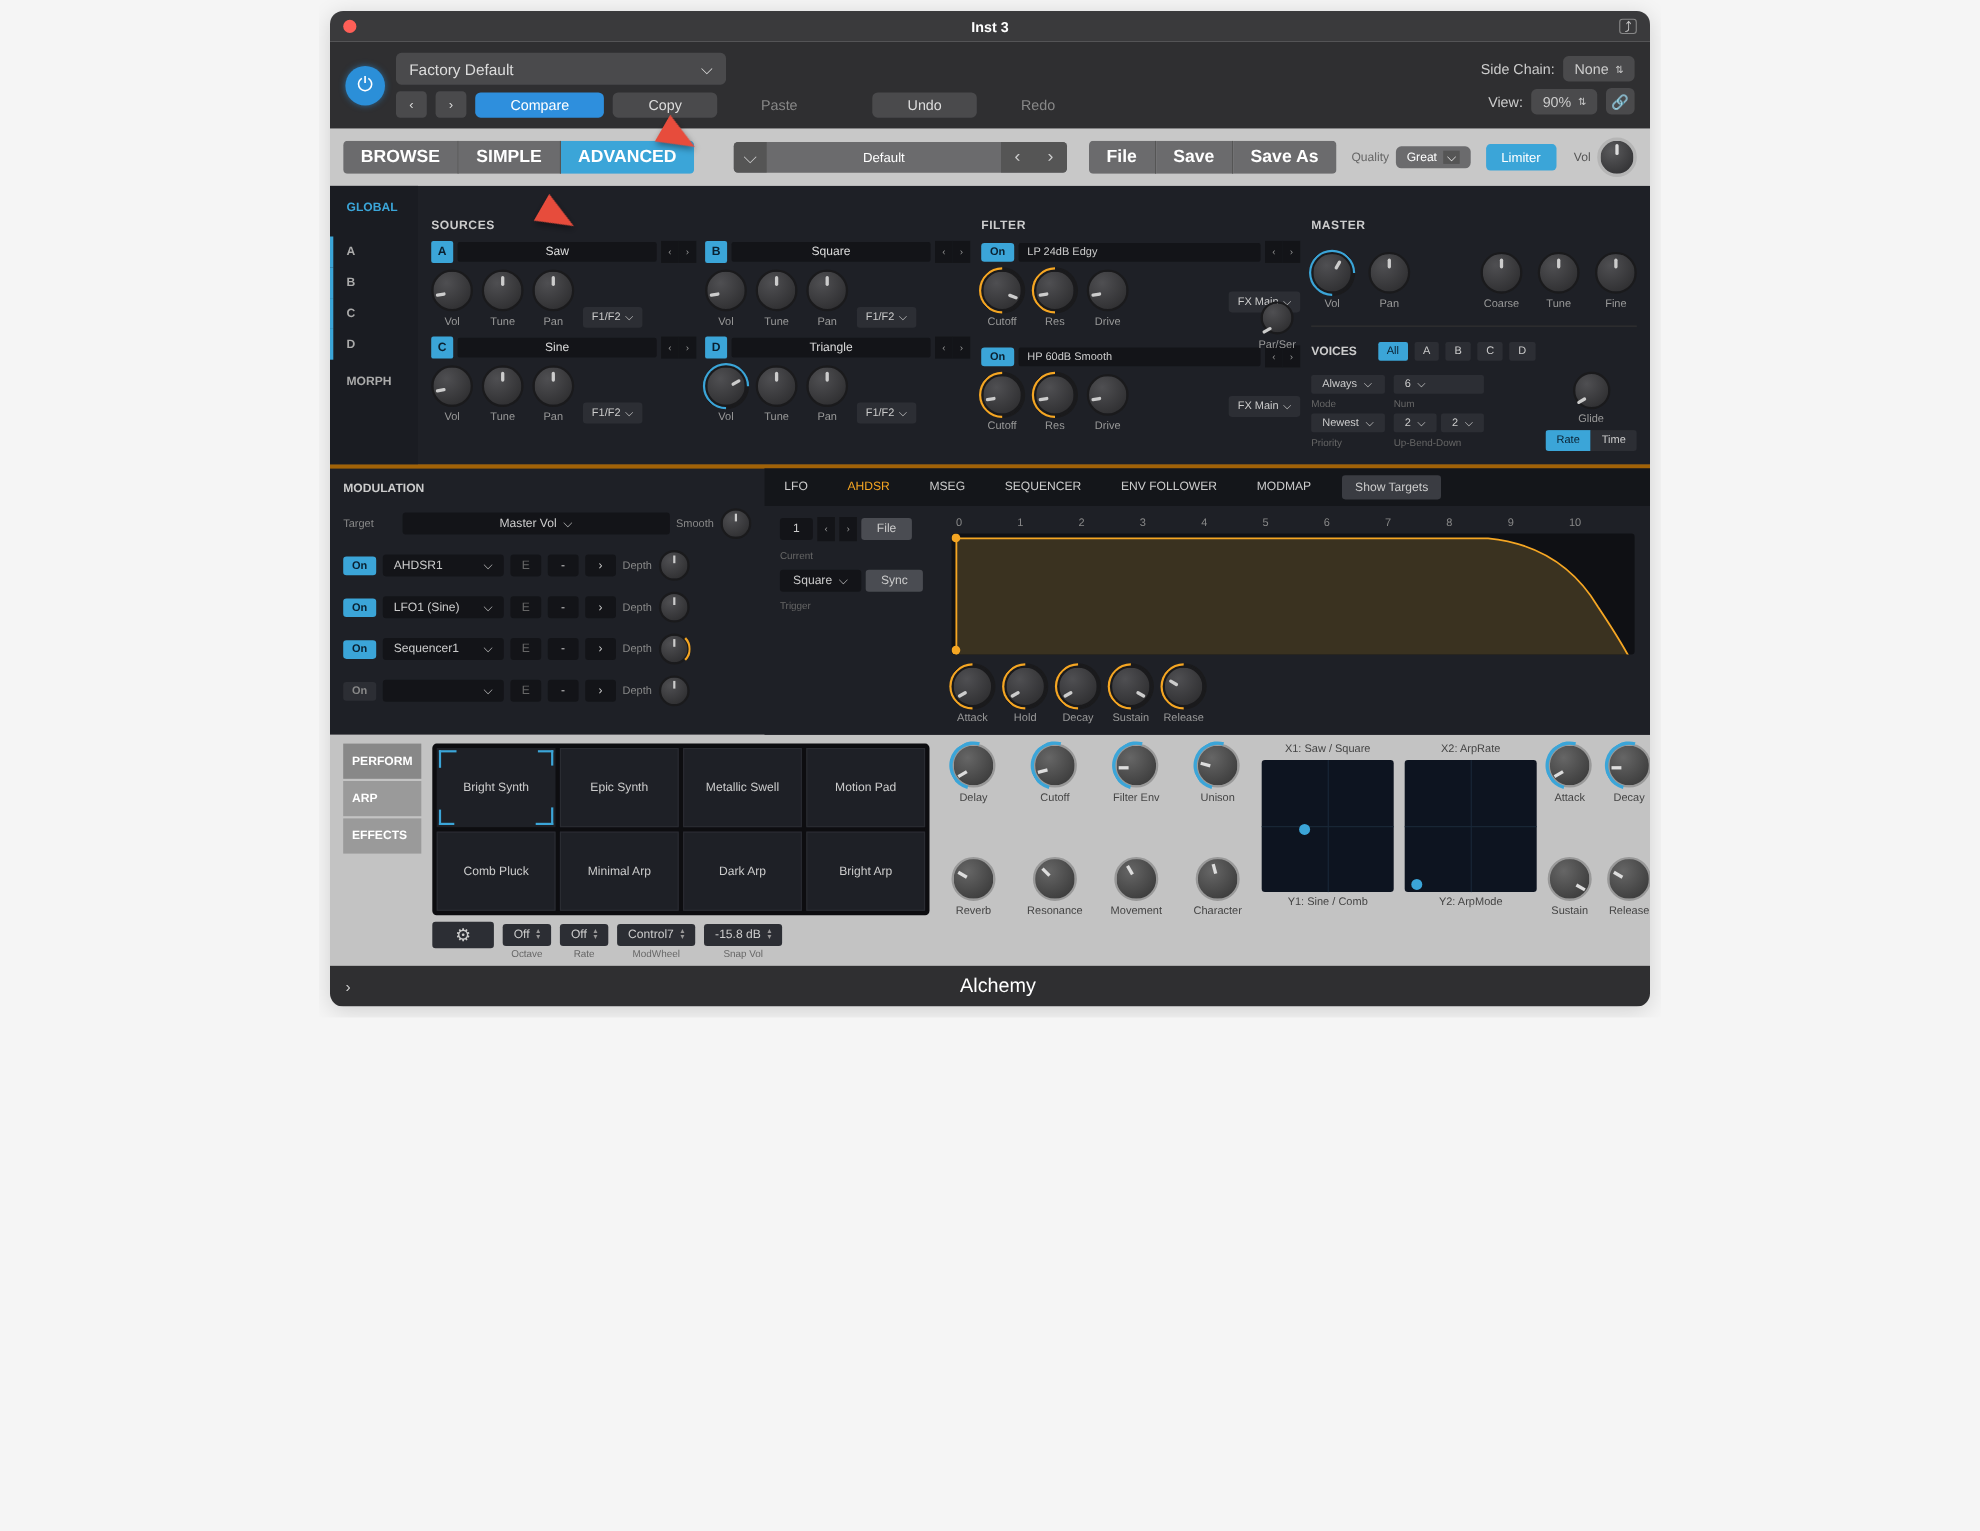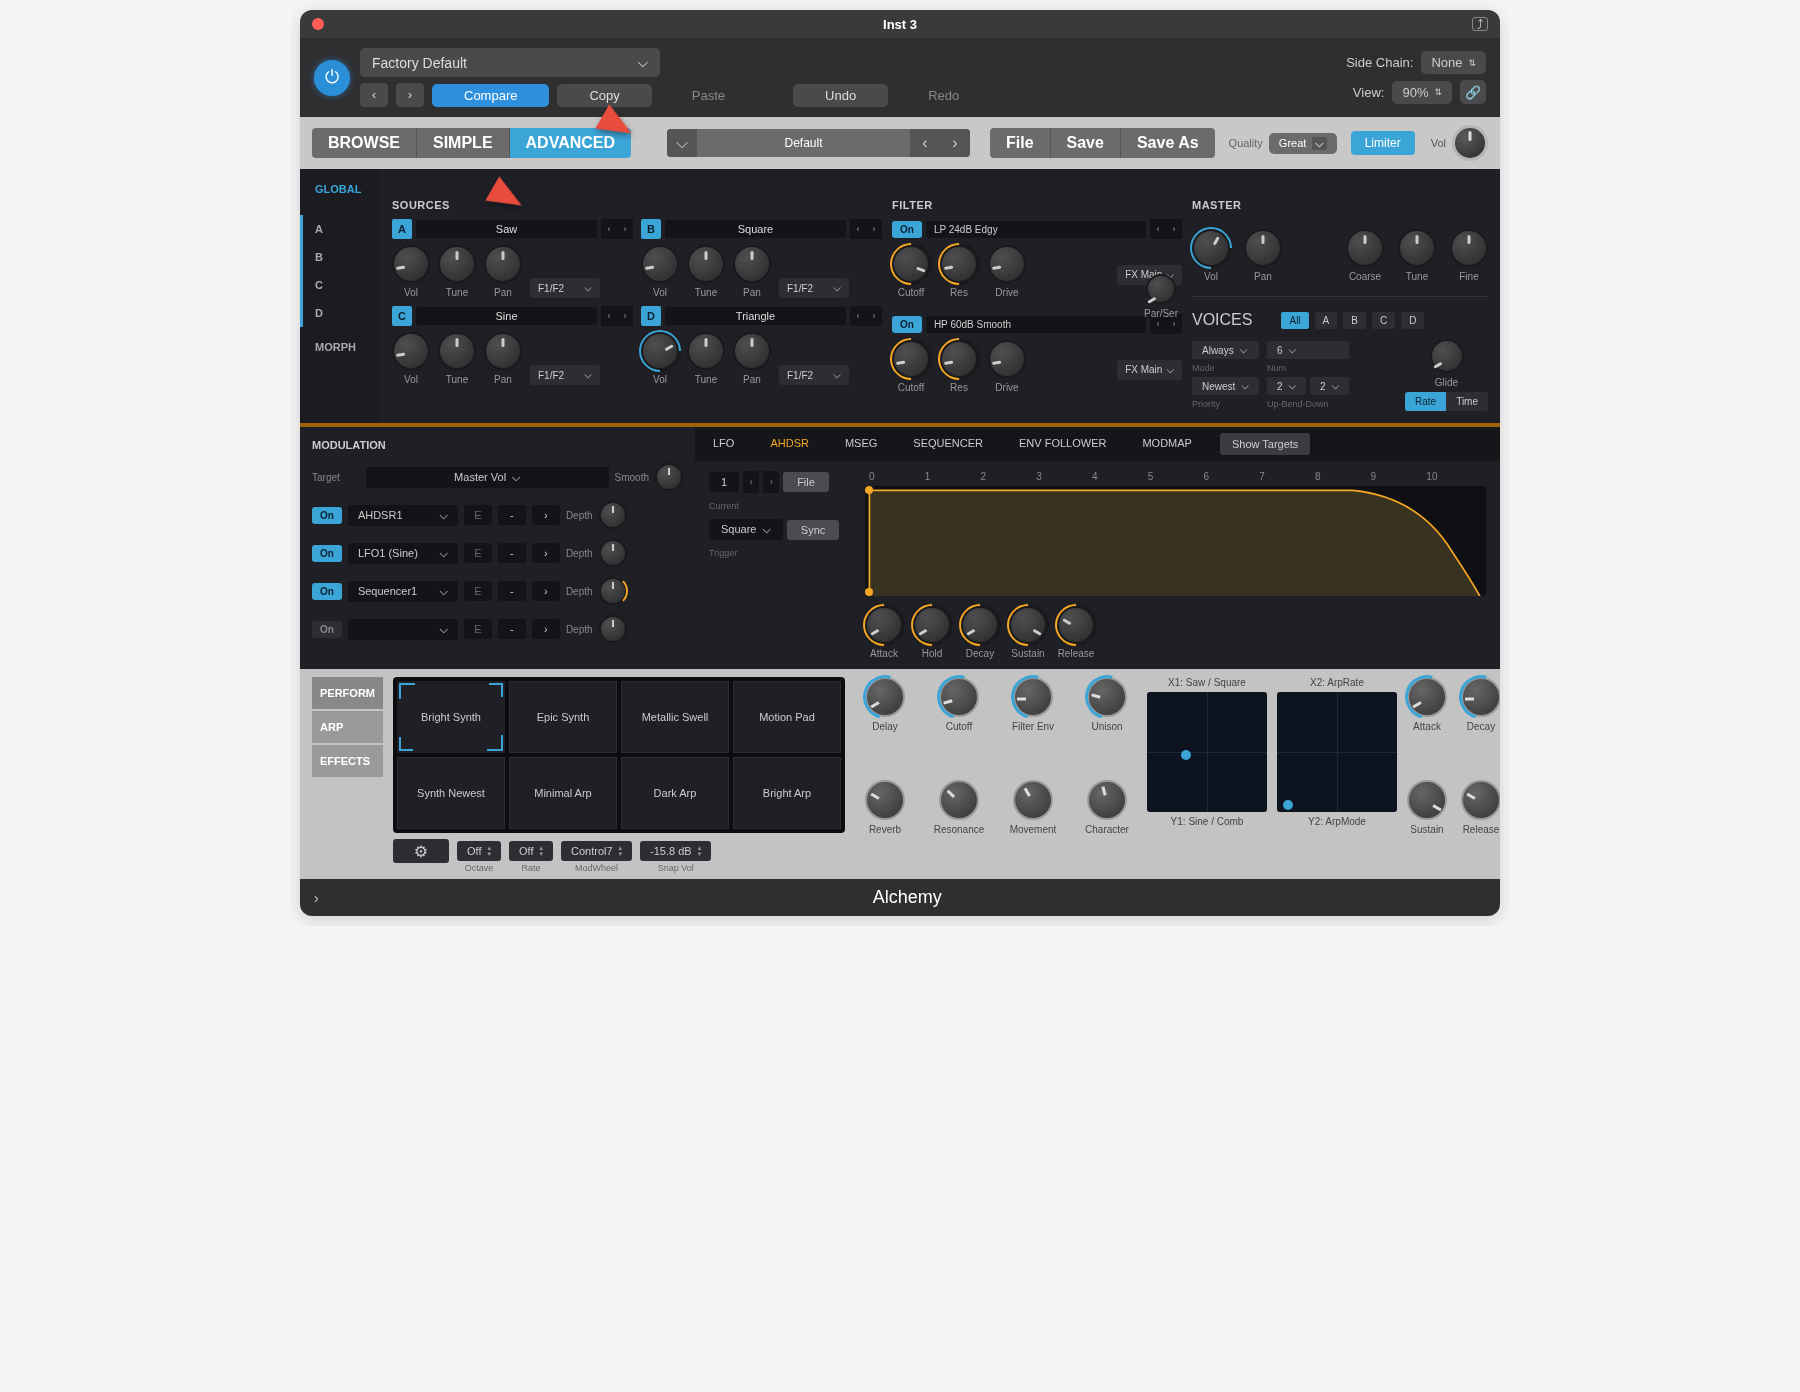--- a/index.html
+++ b/index.html
@@ -59,36 +59,36 @@
 .src-nav { display:flex; }
 .src-nav span { background:#131418; color:#999; width:16px; height:20px; display:flex; align-items:center; justify-content:center; font-size:9px; }
 .knob-row { display:flex; gap:8px; align-items:flex-start; }
 .knob { display:flex; flex-direction:column; align-items:center; gap:4px; }
 .knob-dial { width:38px; height:38px; border-radius:50%; background:radial-gradient(circle at 35% 30%, #4f4f52, #28282a); border:2px solid #1a1a1c; position:relative; }
 .knob-dial::after { content:''; position:absolute; width:3px; height:9px; background:#ccc; top:4px; left:50%; transform:translateX(-50%) rotate(var(--rot,0deg)); transform-origin:50% 15px; border-radius:2px; }
 .knob-dial.arc { box-shadow: 0 0 0 2px #1a1a1c, 0 0 0 3px transparent; }
 .knob-dial.arc::before { content:''; position:absolute; inset:-4px; border-radius:50%; border:2px solid transparent; border-top-color:#f5a623; border-left-color:#f5a623; transform:rotate(-45deg); }
 .knob-dial.arc-blue::before { border-top-color:#3ba5d8; border-left-color:#3ba5d8; border-right-color:#3ba5d8; }
 .knob-label { color:#999; font-size:10px; }
-.route-dd { background:#2c2e34; color:#ccc; padding:4px 8px; font-size:10px; border-radius:3px; display:flex; align-items:center; gap:20px; align-self:flex-end; }
+.route-dd { background:#2c2e34; color:#ccc; padding:4px 8px; font-size:10px; border-radius:3px; display:flex; align-items:center; gap:4px; align-self:flex-end; }
 
 .filter-col { display:flex; flex-direction:column; }
 .filt-block { display:flex; flex-direction:column; gap:6px; margin-bottom:16px; }
 .filt-head { display:flex; align-items:center; gap:4px; }
 .on-pill { background:#3ba5d8; color:#0a2030; padding:3px 8px; font-size:10px; font-weight:700; border-radius:3px; }
 .filt-name { flex:1; background:#131418; color:#ccc; padding:3px 8px; font-size:10px; border-radius:2px; }
 .filt-knobs { display:flex; gap:10px; align-items:flex-start; position:relative; }
 .fx-dd { background:#2c2e34; color:#ccc; padding:4px 8px; font-size:10px; border-radius:3px; display:flex; gap:4px; margin-top:20px; }
 .parser-knob { position:absolute; right:-30px; top:20px; }
 
 .master-col { display:flex; flex-direction:column; gap:10px; }
 .master-row { display:flex; gap:14px; align-items:flex-start; }
 .master-divider { height:1px; background:#333; margin:4px 0; }
 .voices-row { display:flex; align-items:center; gap:6px; flex-wrap:wrap; }
-.voices-label { color:#ccc; font-size:16px; font-weight:400; margin-right:23px; }
+.voices-label { color:#ccc; font-size:11px; font-weight:700; margin-right:13px; }
 .v-btn { background:#2c2e34; color:#ccc; padding:3px 8px; font-size:10px; border-radius:2px; }
 .v-btn.active { background:#3ba5d8; color:#0a2030; }
 .v-dd { background:#2c2e34; color:#ccc; padding:3px 10px; font-size:10px; border-radius:2px; display:flex; gap:6px; align-items:center; }
 .v-sublabel { color:#666; font-size:9px; }
 .voices-controls { display:flex; gap:8px; align-items:center; }
 .vc-col { display:flex; flex-direction:column; gap:4px; }
 .rate-time { display:flex; border-radius:3px; overflow:hidden; }
 .rate-time span { padding:4px 10px; font-size:10px; background:#2c2e34; color:#ccc; }
 .rate-time span.active { background:#3ba5d8; color:#0a2030; }
 
@@ -656,21 +656,21 @@
       <div class="perf-tab active">PERFORM</div>
       <div class="perf-tab">ARP</div>
       <div class="perf-tab">EFFECTS</div>
     </div>
     <div class="perf-grid-wrap">
       <div class="perf-grid" id="perf-grid">
           <div class="perf-cell selected">Bright Synth<div class="corner-tl"></div><div class="corner-br"></div></div>
           <div class="perf-cell">Epic Synth</div>
           <div class="perf-cell">Metallic Swell</div>
           <div class="perf-cell">Motion Pad</div>
-          <div class="perf-cell">Synth Newest</div>
+          <div class="perf-cell">Comb Pluck</div>
           <div class="perf-cell">Minimal Arp</div>
           <div class="perf-cell">Dark Arp</div>
           <div class="perf-cell">Bright Arp</div>
         </div>
       <div class="perf-controls">
         <div class="pd-col">
             <div class="gear-btn">⚙</div>
             <div class="perf-sublabel">&nbsp;</div>
           </div>
         <div class="pd-col">

